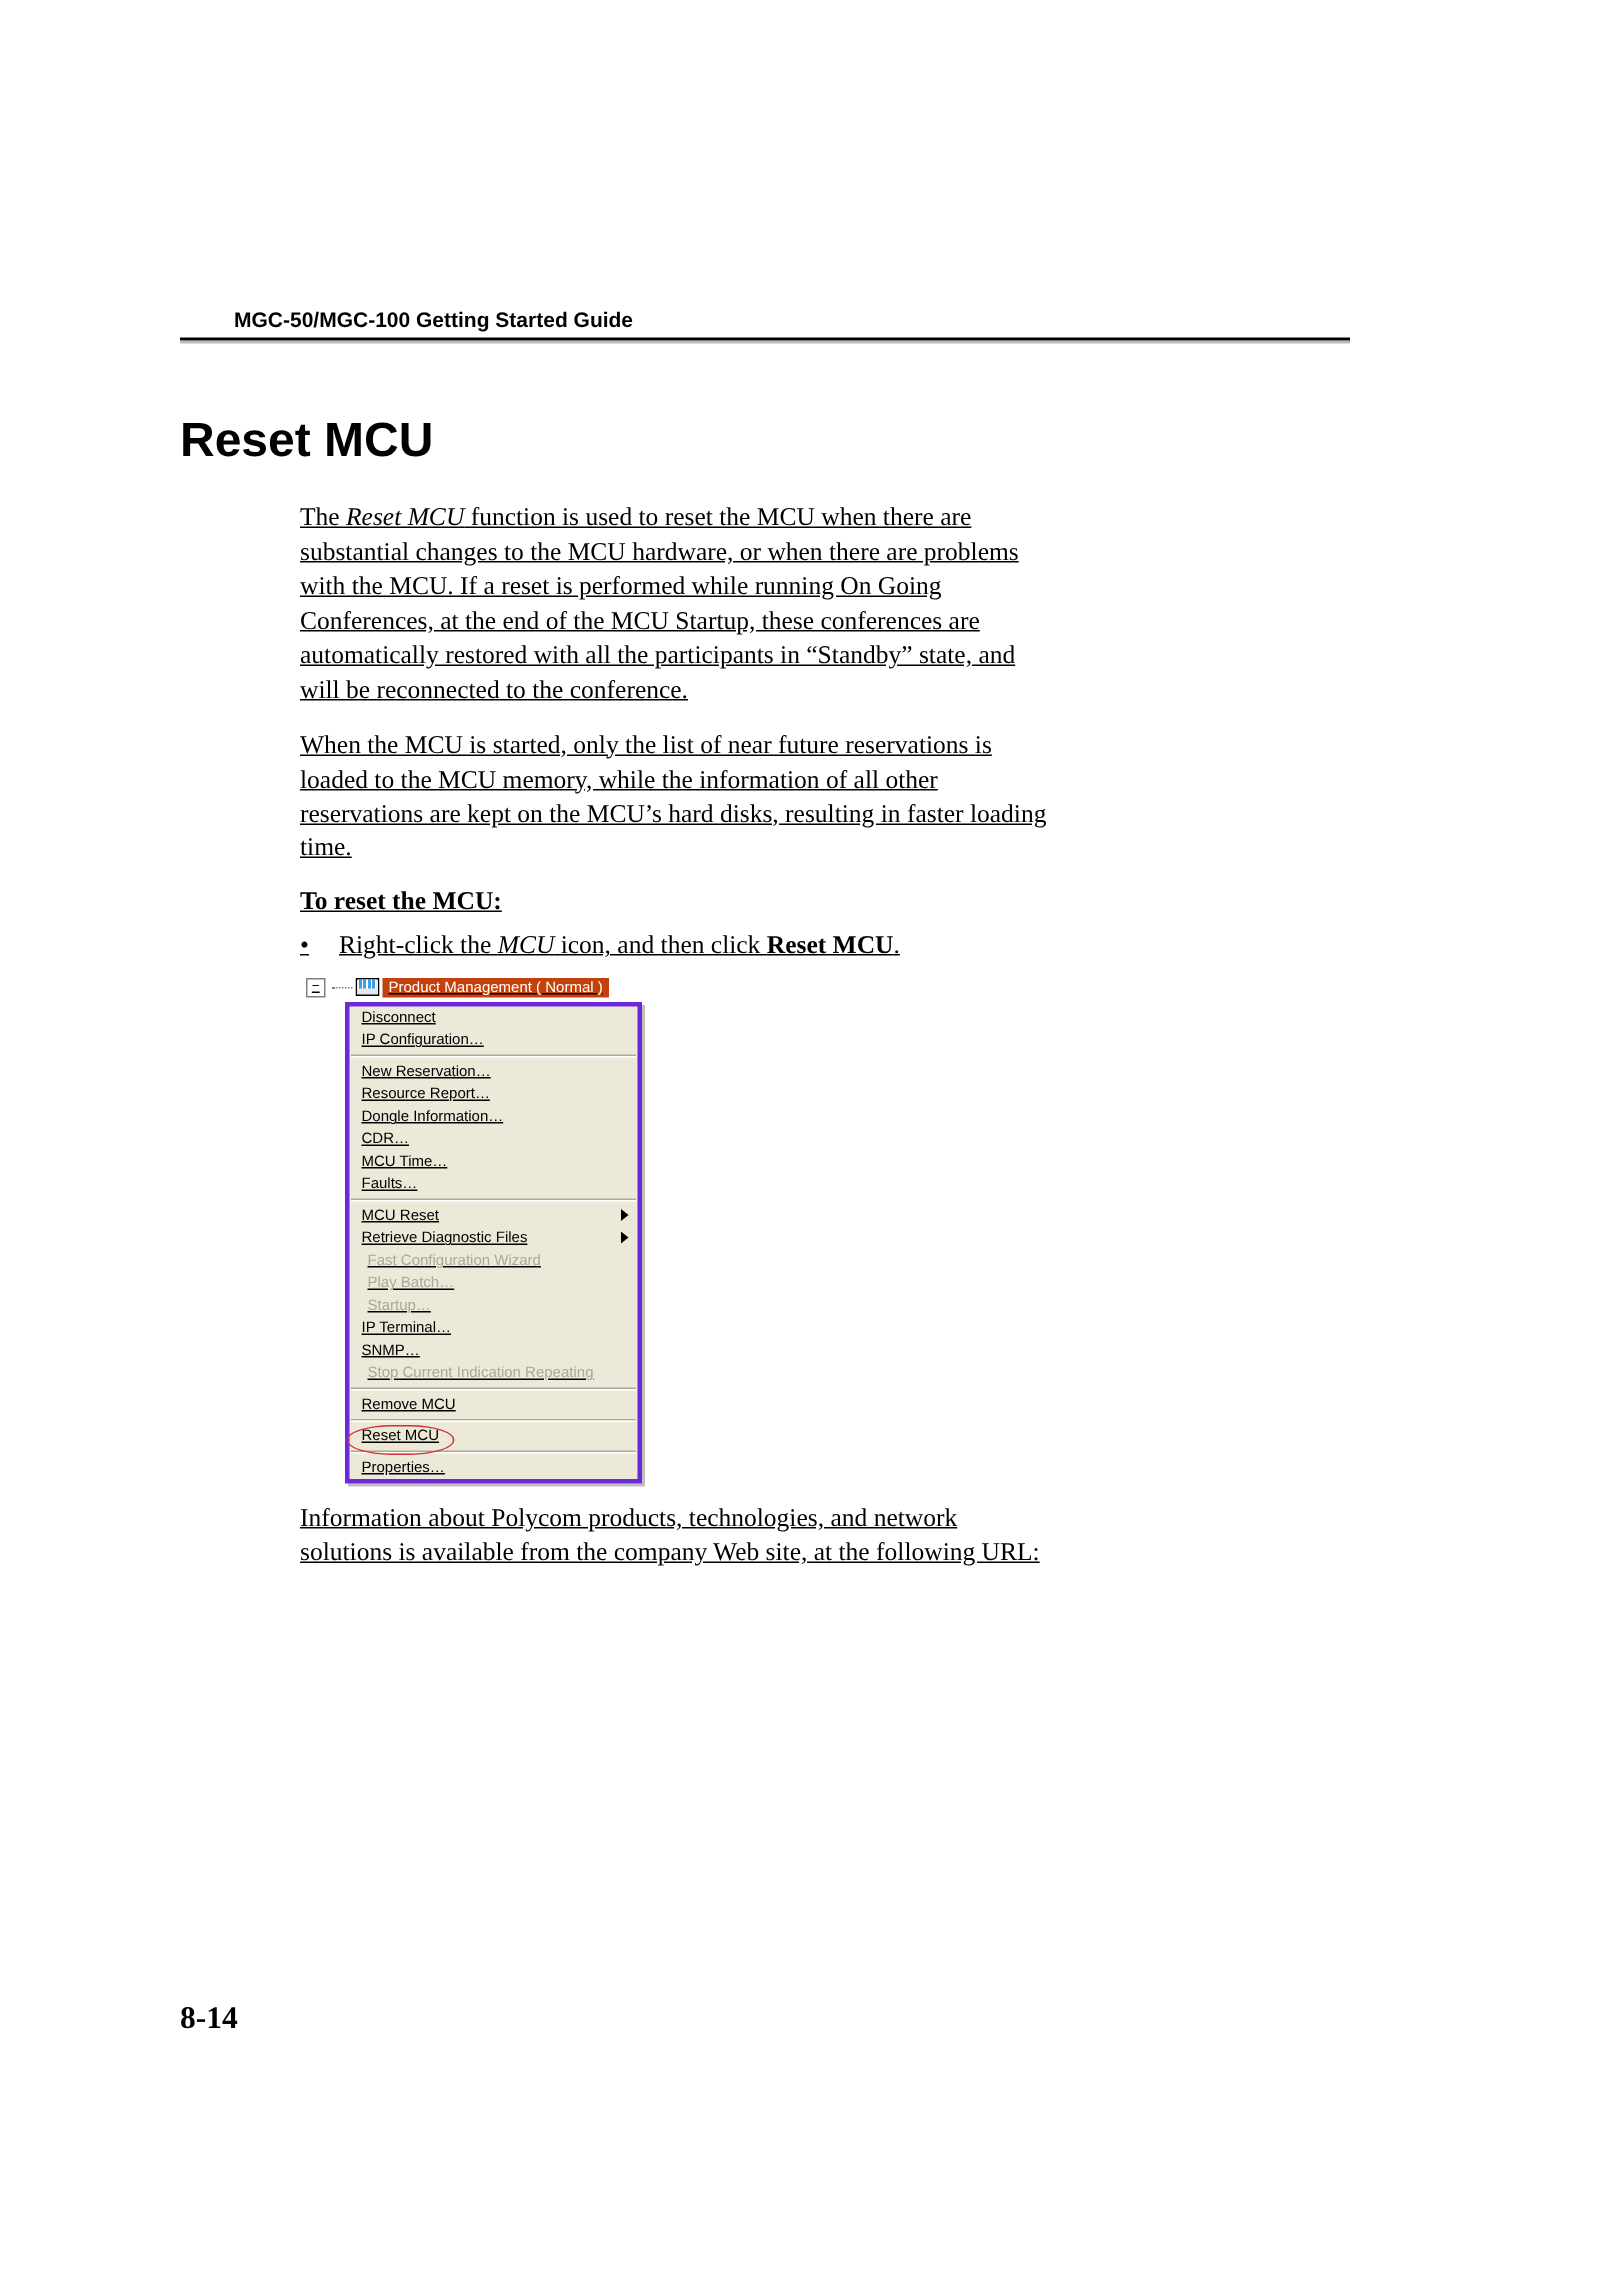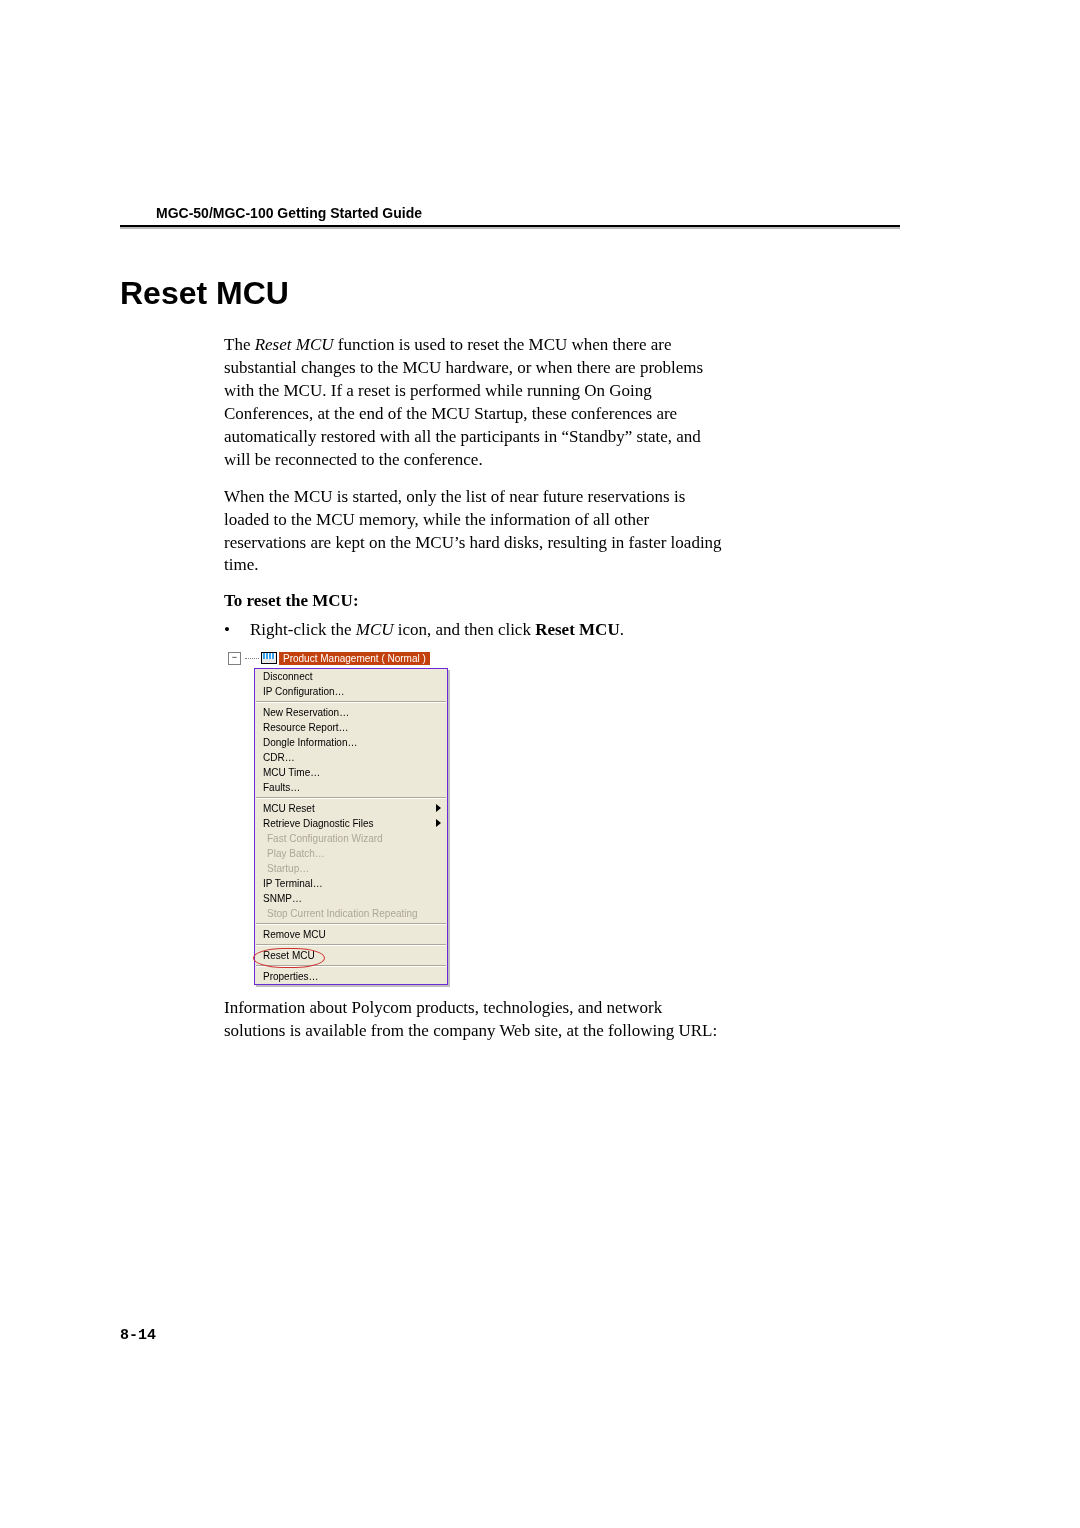--- a/index.html
+++ b/index.html
@@ -29,22 +29,23 @@
     margin:0 0 48px 0;
     box-shadow:0 2px 0 #bbb;
   }
   h1.section{
     font-family:Arial,Helvetica,sans-serif;
     font-weight:bold;
     font-size:32px;
     margin:0 0 22px 0;
   }
   .body-col{
-    margin-left:104px;
+    margin-left:80px;
     width:500px;
+    text-decoration:underline;
   }
   .para{
     font-size:17px;
     line-height:1.35;
     margin:0 0 14px 0;
   }
   .sub-bold{
     font-size:17px;
     font-weight:bold;
     margin:6px 0 8px 0;
@@ -90,21 +91,21 @@
   .node-icon::after{
     content:"";position:absolute;left:2px;top:2px;width:12px;height:6px;
     background:repeating-linear-gradient(90deg,#3aa0e8 0 2px,#fff 2px 3px);
   }
   .node-label{
     background:#c2410c;color:#fff;padding:1px 4px;
     white-space:nowrap;
   }
   .ctx-menu{
     margin-top:2px;margin-left:26px;
-    background:#ece9d8;border:1px solid #6d28d9;
+    background:#ece9d8;border:3px solid #6d28d9;
     width:192px;
     box-shadow:2px 2px 0 rgba(0,0,0,.25);
   }
   .ctx-item{
     padding:2px 8px;
     white-space:nowrap;
     position:relative;
     color:#000;
   }
   .ctx-item.disabled{color:#aca899;padding-left:12px;}
@@ -120,24 +121,24 @@
   .highlight-ring{
     position:absolute;
     border:1.5px solid #d03030;
     border-radius:50%/60%;
     width:70px;height:18px;
     pointer-events:none;
   }
   .page-num{
     position:absolute;
     left:120px;
-    bottom:184px;
-    font-family:Liberation Mono, monospace;
-    font-weight:bold;
-    font-size:15px;
+    bottom:170px;
+    font-family:Liberation Serif, serif;
+    font-weight:bold;
+    font-size:21px;
   }
 </style>
 </head>
 <body>
 
 <div class="page">
 
   <div class="running-head">MGC-50/MGC-100 Getting Started Guide</div>
   <hr class="rule">
 

